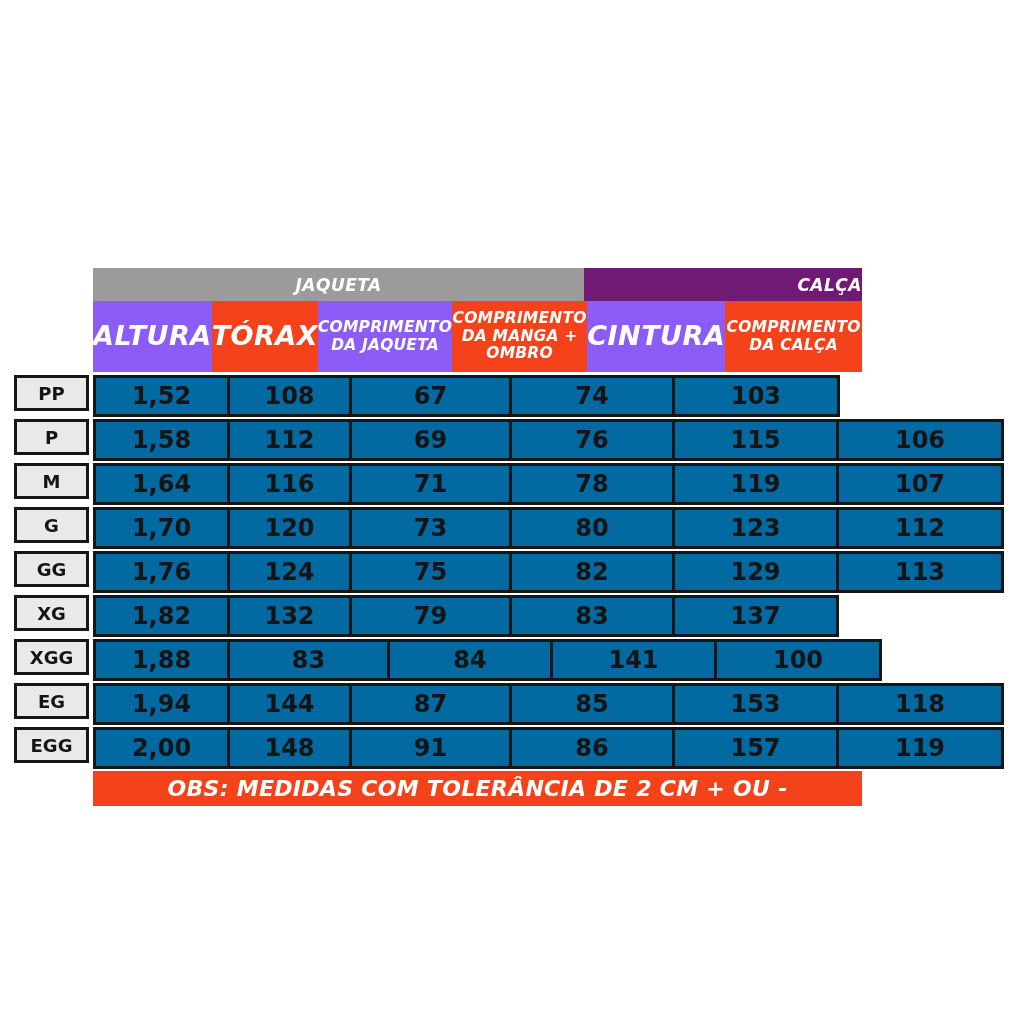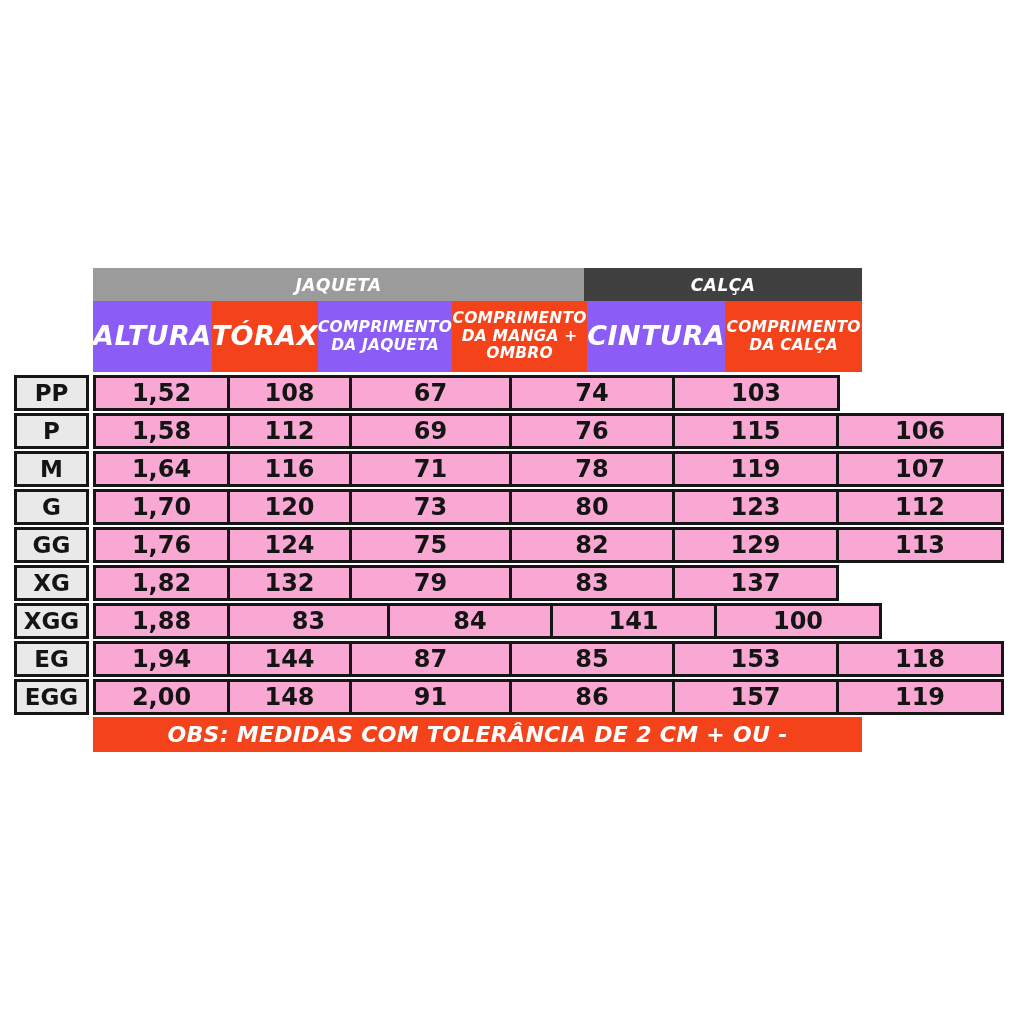--- a/index.html
+++ b/index.html
@@ -8,41 +8,41 @@
     font-family:"DejaVu Sans","Liberation Sans",sans-serif;
   }
   .table-wrap{position:absolute;left:14px;top:268px;width:990px;}
   .indent{margin-left:79px;width:769px;}
 
   
   .band-row{display:flex;height:33px;}
   .band{display:flex;align-items:center;justify-content:center;
     color:#ffffff;font-weight:bold;font-style:italic;font-size:17px;letter-spacing:.5px;}
   .band-jaqueta{width:582px;background:#9b9b9b;}
-  .band-calca{width:329px;background:#404040;}
+  .band-calca{width:329px;background:#701a75;justify-content:flex-end;}
 
   
   .header-row{display:flex;height:71px;}
   .hcell{display:flex;align-items:center;justify-content:center;text-align:center;
     color:#ffffff;font-weight:bold;font-style:italic;white-space:pre-line;line-height:1.12;}
   .hcell.big{font-size:27px;letter-spacing:.5px;}
   .hcell.small{font-size:15.5px;letter-spacing:.2px;}
   .bg-dark{background:#8b5cf6;}
   .bg-orange{background:#f4421b;}
   .c0{width:137px}.c1{width:122px}.c2{width:160px}.c3{width:163px}.c4{width:164px}.c5{width:165px}
 
   
   .body{margin-top:3px;}
   .row{display:flex;margin-bottom:2px;}
   .size-cell{width:75px;height:36px;margin-right:4px;background:#e9e9e9;
     border:3px solid #161616;box-sizing:border-box;
     display:flex;align-items:center;justify-content:center;
-    font-weight:bold;font-size:23px;color:#141414;}
+    font-weight:bold;font-size:18px;color:#141414;}
   .cells{display:flex;}
-  .cell{height:36px;background:#f9a8d4;border:3px solid #161616;box-sizing:border-box;
+  .cell{height:42px;background:#0369a1;border:3px solid #161616;box-sizing:border-box;
     display:flex;align-items:center;justify-content:center;
     font-weight:bold;font-size:24px;color:#141414;}
   .cell + .cell{border-left:none;}
 
   
   .obs-bar{height:35px;margin-top:1px;background:#f4421b;
     display:flex;align-items:center;justify-content:center;
     color:#ffffff;font-weight:bold;font-style:italic;font-size:22px;letter-spacing:.3px;}
 </style>
 </head>

